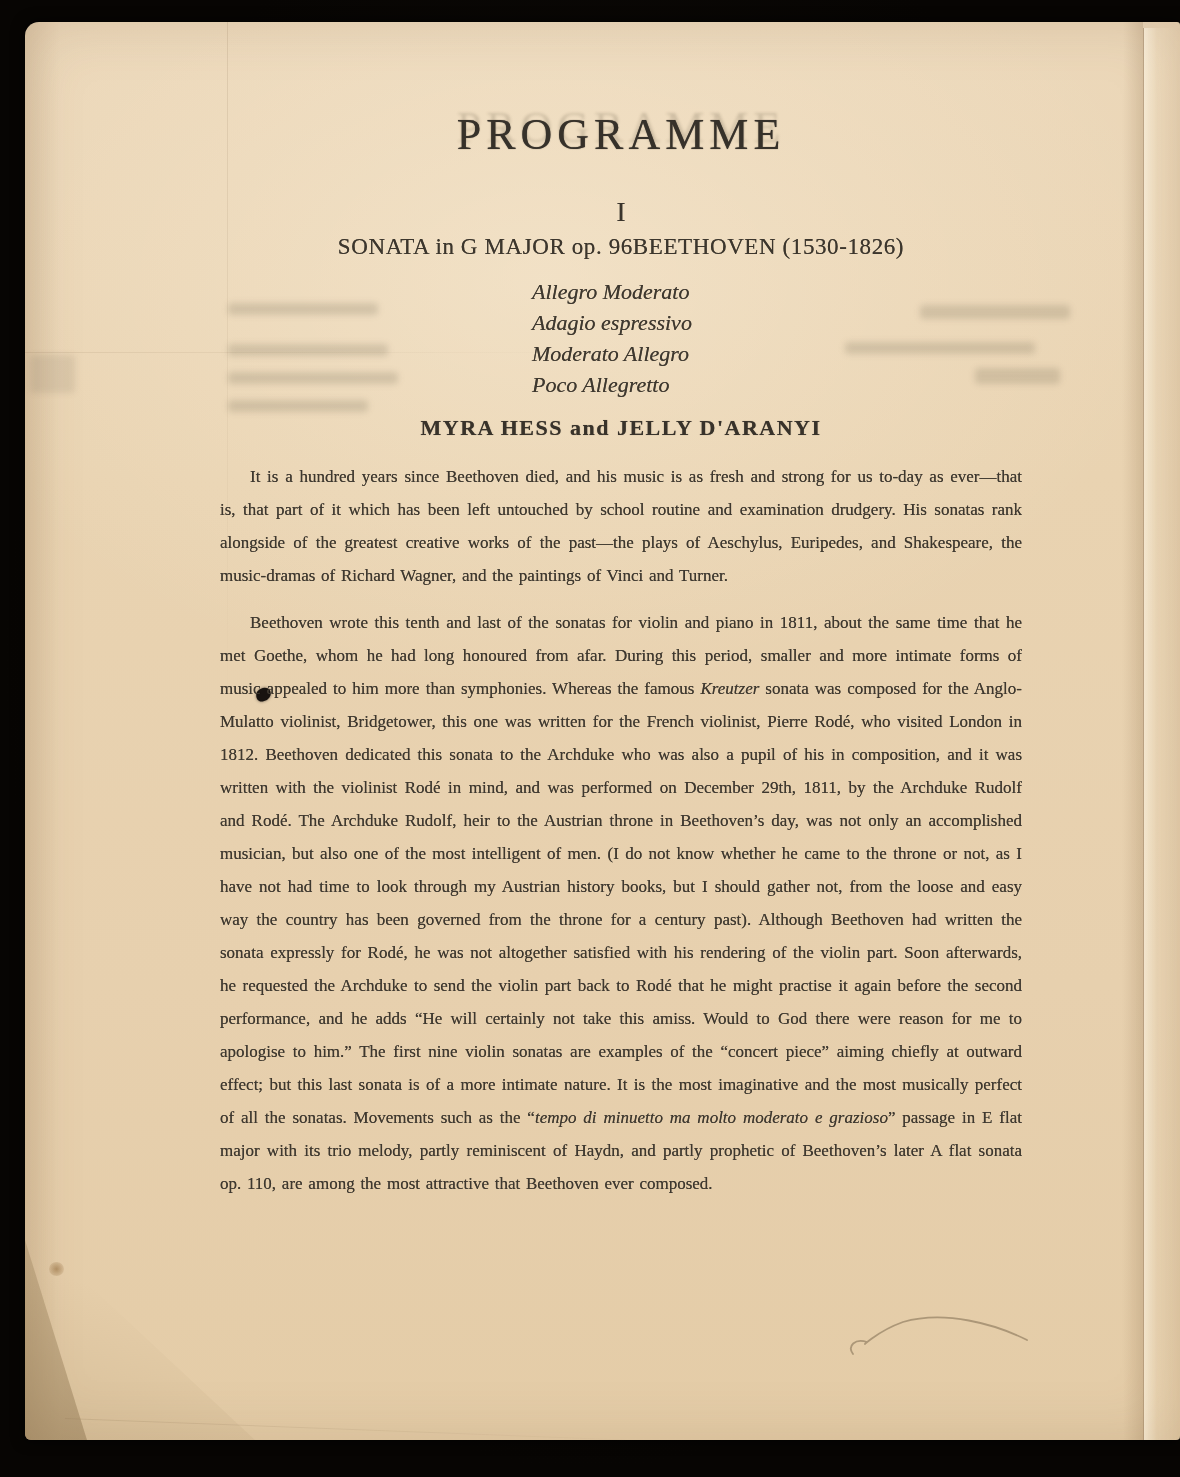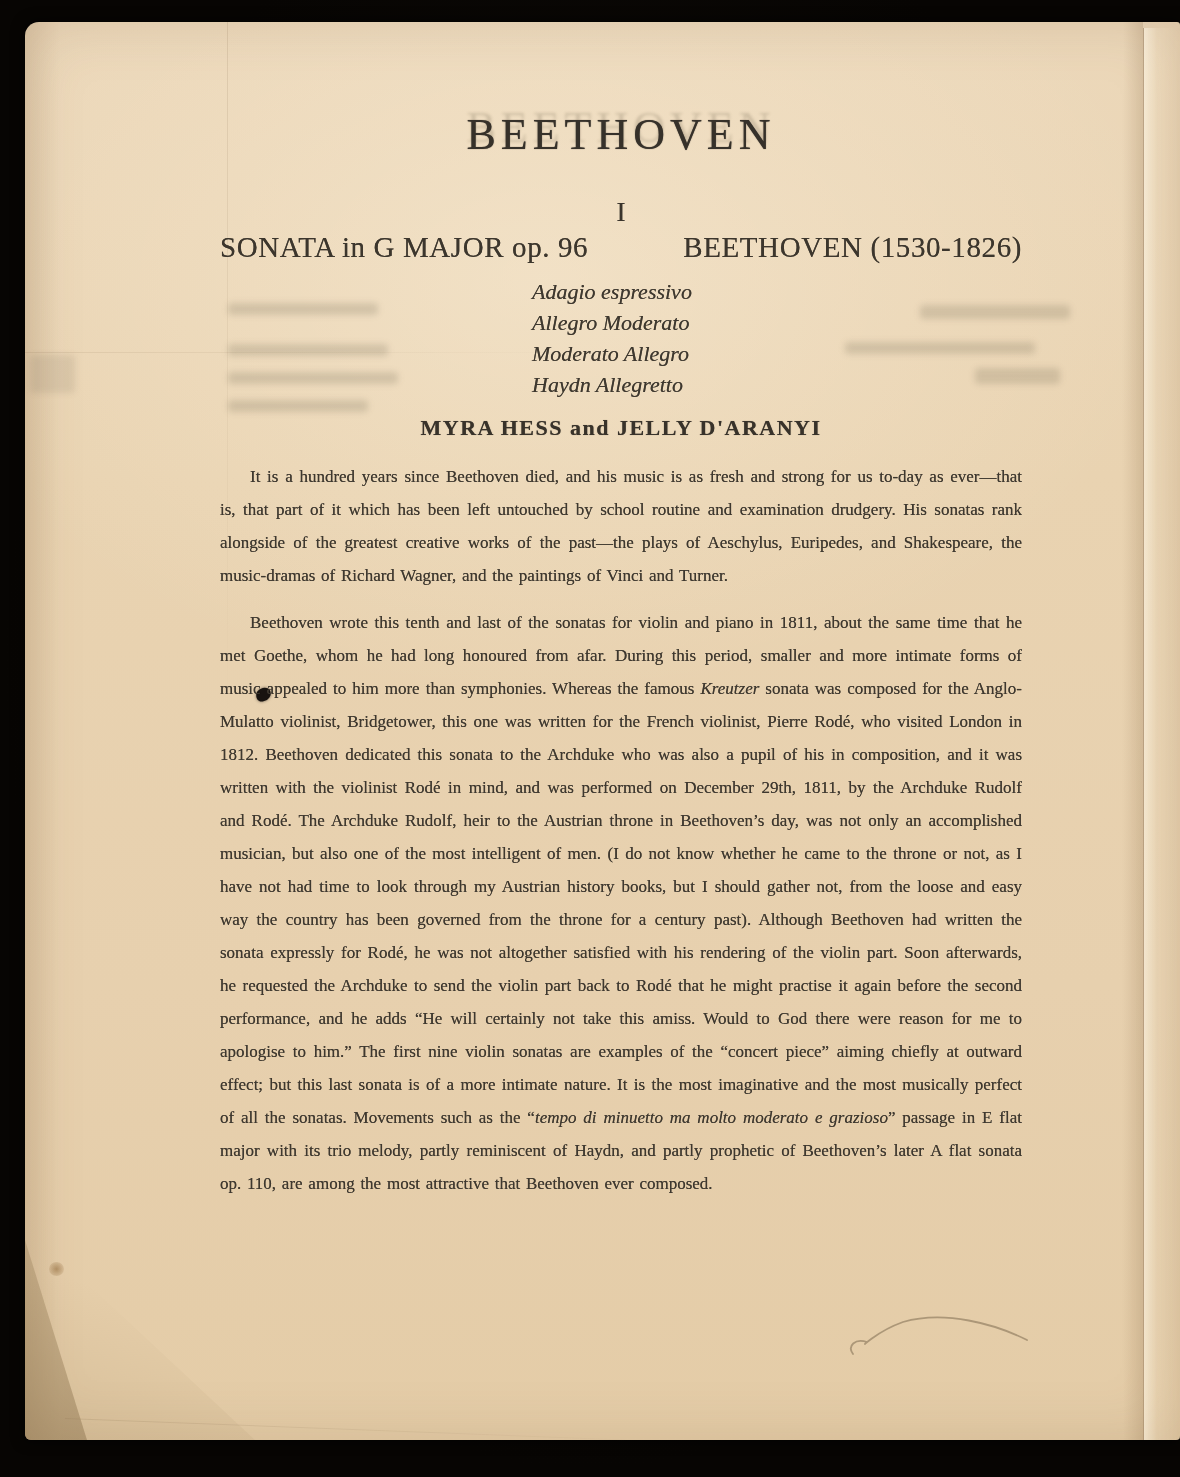--- a/index.html
+++ b/index.html
@@ -81,22 +81,22 @@
     letter-spacing: 5px; text-align: center;
     color: #36312a;
     text-shadow: 0 -7px 3px rgba(80,68,50,0.20), 0 0 1px rgba(54,49,42,0.8);
   }
   .numeral {
     margin-top: 34px; text-align: center;
     font-size: 27px; line-height: 32px; color: #3a342c;
     text-shadow: 0 0 0.6px rgba(58,52,44,0.8);
   }
   .work-line {
-    margin-top: 4px; display: flex; justify-content: space-between; align-items: baseline;
-    font-size: 29px; line-height: 30px; letter-spacing: 0.6px;
+    margin-top: 4px; display: flex; justify-content: center; align-items: baseline;
+    font-size: 23px; line-height: 30px; letter-spacing: 0.6px;
     color: #3c362d; text-shadow: 0 0 0.6px rgba(60,54,45,0.8);
   }
   .movements { margin-top: 14px; padding-left: 312px; text-align: left; }
   .movement {
     font-style: italic; font-size: 22px; line-height: 31px;
     color: #3e382f; text-shadow: 0 0 0.6px rgba(62,56,47,0.8);
   }
   .performers {
     margin-top: 14px; text-align: center;
     font-size: 22px; line-height: 28px; font-weight: 700; letter-spacing: 1.5px;
@@ -134,31 +134,31 @@
     <div class="smudge sm4"></div>
     <div class="smudge sm5"></div>
     <div class="smudge sm6"></div>
     <div class="smudge sm7"></div>
     <div class="smudge sm8"></div>
     <svg class="pencil-squiggle" width="190" height="70" viewBox="0 0 190 70">
       <path d="M8 52 C 2 44, 10 36, 22 40 C 14 48, 30 30, 58 20 C 100 8, 150 22, 182 38" fill="none" stroke="rgba(115,98,72,0.5)" stroke-width="1.8" stroke-linecap="round"></path>
     </svg>
 
     <div class="content">
-      <h1 class="page-title">BEETHOVEN</h1>
+      <h1 class="page-title">PROGRAMME</h1>
       <div class="numeral">I</div>
       <div class="work-line">
         <span>SONATA in G MAJOR op. 96</span>
         <span>BEETHOVEN (1530-1826)</span>
       </div>
       <div class="movements">
+          <div class="movement">Allegro Moderato</div>
           <div class="movement">Adagio espressivo</div>
-          <div class="movement">Allegro Moderato</div>
           <div class="movement">Moderato Allegro</div>
-          <div class="movement">Haydn Allegretto</div>
+          <div class="movement">Poco Allegretto</div>
         </div>
       <div class="performers">MYRA HESS and JELLY D'ARANYI</div>
       <div class="notes">
           <p><span>It is a hundred years since Beethoven died, and his music is as fresh and strong for us to-day as ever—that is, that part of it which has been left untouched by school routine and examination drudgery.  His sonatas rank alongside of the greatest creative works of the past—the plays of Aeschylus, Euripedes, and Shakespeare, the music-dramas of Richard Wagner, and the paintings of Vinci and Turner.</span></p>
           <p><span>Beethoven wrote this tenth and last of the sonatas for violin and piano in 1811, about the same time that he met Goethe, whom he had long honoured from afar.  During this period, smaller and more intimate forms of music appealed to him more than symphonies.  Whereas the famous </span><em>Kreutzer</em><span> sonata was composed for the Anglo-Mulatto violinist, Bridgetower, this one was written for the French violinist, Pierre Rodé, who visited London in 1812.  Beethoven dedicated this sonata to the Archduke who was also a pupil of his in composition, and it was written with the violinist Rodé in mind, and was performed on December 29th, 1811, by the Archduke Rudolf and Rodé.  The Archduke Rudolf, heir to the Austrian throne in Beethoven’s day, was not only an accomplished musician, but also one of the most intelligent of men.  (I do not know whether he came to the throne or not, as I have not had time to look through my Austrian history books, but I should gather not, from the loose and easy way the country has been governed from the throne for a century past).  Although Beethoven had written the sonata expressly for Rodé, he was not altogether satisfied with his rendering of the violin part. Soon afterwards, he requested the Archduke to send the violin part back to Rodé that he might practise it again before the second performance, and he adds “He will certainly not take this amiss. Would to God there were reason for me to apologise to him.”  The first nine violin sonatas are examples of the “concert piece” aiming chiefly at outward effect; but this last sonata is of a more intimate nature.  It is the most imaginative and the most musically perfect of all the sonatas.  Movements such as the “</span><em>tempo di minuetto ma molto moderato e grazioso</em><span>” passage in E flat major with its trio melody, partly reminiscent of Haydn, and partly prophetic of Beethoven’s later A flat sonata op. 110, are among the most attractive that Beethoven ever composed.</span></p>
         </div>
     </div>
 
   </div>
 </div>

